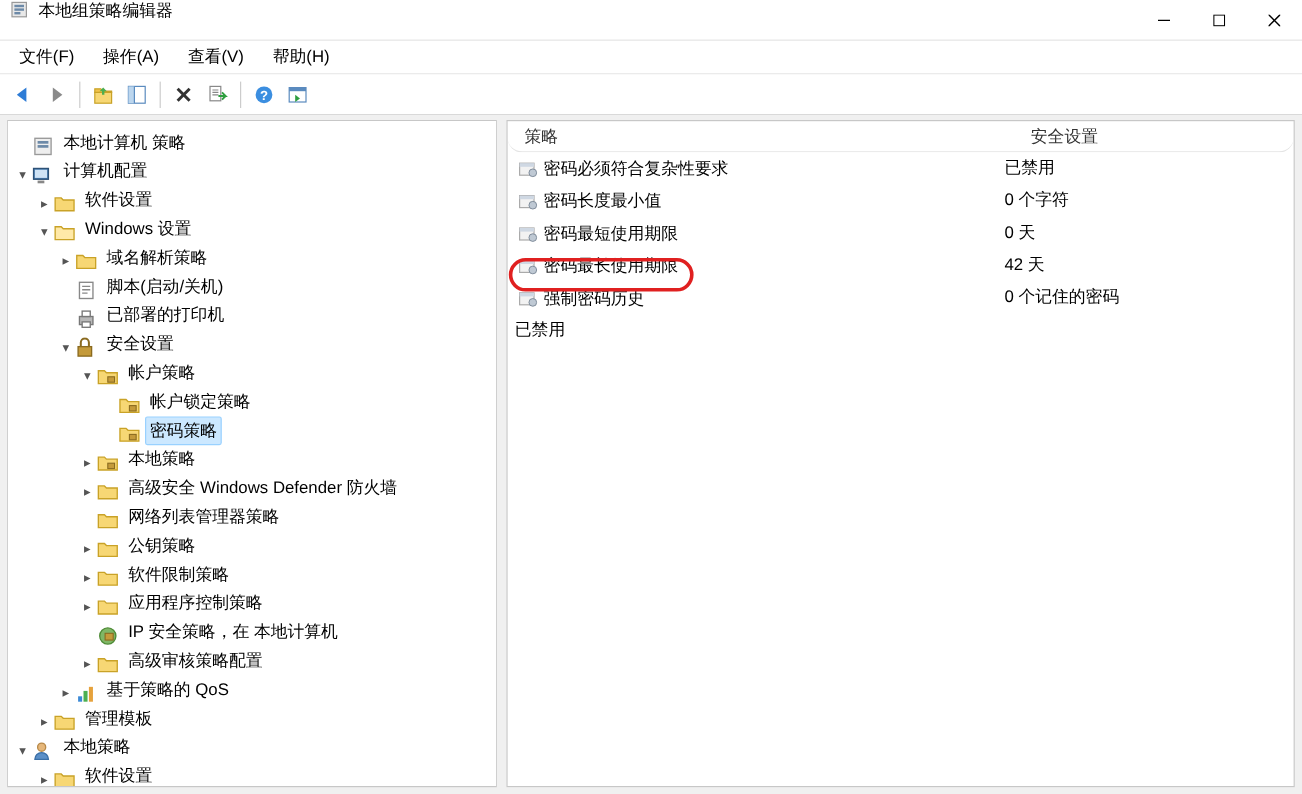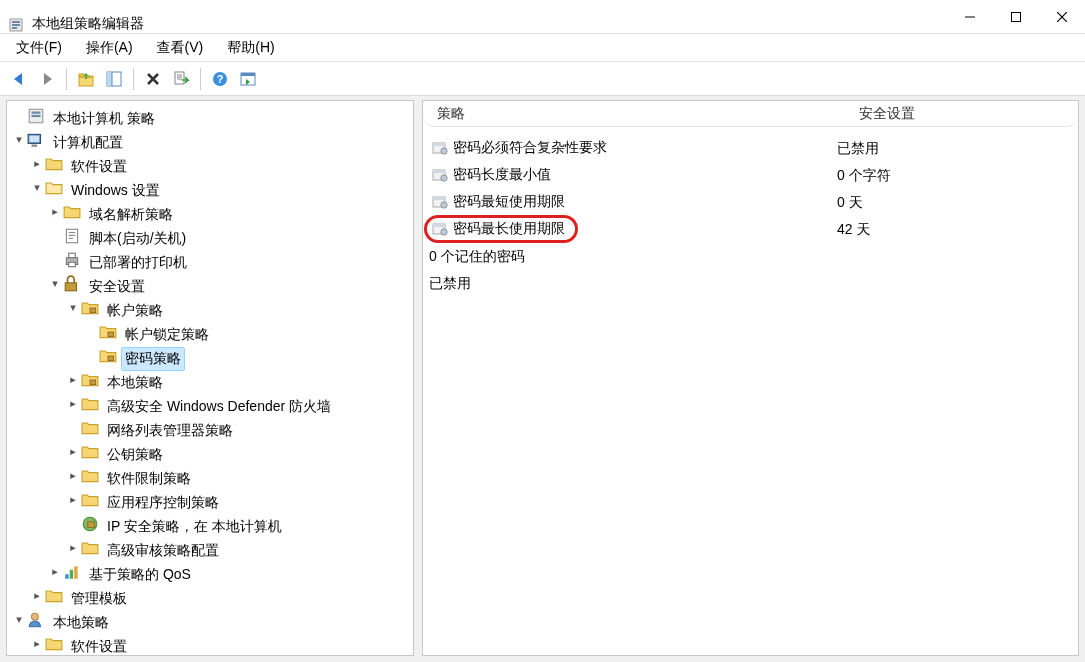--- a/index.html
+++ b/index.html
@@ -1,20 +1,20 @@
 <!DOCTYPE html>
 <html><head>
 <meta charset="utf-8">
 <style>
   * { box-sizing: border-box; font-family: "Microsoft YaHei", "Segoe UI", Tahoma, sans-serif; }
   html,body { margin:0; padding:0; height:100%; }
   body { width:1085px; height:662px; background:#f0f0f0; overflow:hidden; font-size:14px; color:#000; }
 
   
-  .titlebar { height:34px; background:#ffffff; display:flex; align-items:flex-end; padding:0 0 0 8px; border-bottom:1px solid #e0e0e0;}
+  .titlebar { height:34px; background:#ffffff; display:flex; align-items:flex-start; padding:0 0 0 8px; border-bottom:1px solid #e0e0e0;}
   .titlebar .app-icon { width:16px;height:16px; margin-right:8px; display:inline-flex;align-items:center;justify-content:center;}
   .titlebar .title { flex:1; font-size:14px; color:#000; }
   .win-controls { display:flex; height:100%;}
   .win-btn { width:46px; height:100%; display:flex; align-items:center; justify-content:center; color:#333; font-size:13px;}
   .win-btn svg { width:10px; height:10px; }
 
   
   .menubar { height:28px; background:#fff; display:flex; align-items:center; padding:0 6px; font-size:14px; border-bottom:1px solid #e6e6e6;}
   .menubar .menu-item { padding:3px 10px; margin-right:4px; }
 
@@ -25,38 +25,38 @@
   .tool-btn svg { width:18px;height:18px; }
 
   
   .content { display:flex; height:calc(100% - 34px - 28px - 34px - 2px); padding:4px 6px 4px 6px; background:#f0f0f0; gap:8px;}
   .panel { background:#fff; border:1px solid #c7c7c7; height:100%; overflow:auto;}
   .tree-panel { width:408px; }
   .list-panel { flex:1; position:relative;}
 
   
   .tree { padding:6px 4px 6px 4px; font-size:14px; line-height:1.55;}
-  .tree-row { display:flex; align-items:flex-start; height:24px; white-space:nowrap;}
+  .tree-row { display:flex; align-items:flex-end; height:24px; white-space:nowrap;}
   .tree-row .arrow { width:16px; text-align:center; color:#555; font-size:11px; user-select:none;}
   .tree-row .arrow.empty { color:transparent;}
   .tree-row .icon { width:18px; height:18px; display:inline-flex; align-items:center;justify-content:center; margin-right:4px;}
   .tree-row .label { padding:1px 4px; }
   .tree-row.selected .label { background:#cce8ff; border:1px solid #99d1ff; border-radius:2px; padding:0px 3px;}
   .indent-0{padding-left:0px;}
   .indent-1{padding-left:18px;}
   .indent-2{padding-left:36px;}
   .indent-3{padding-left:54px;}
   .indent-4{padding-left:72px;}
 
   
   .list-header { display:flex; height:26px; align-items:center; border-bottom:1px solid #e4e4e4; font-size:14px; color:#333; padding-left:6px;border-radius:12px;}
   .list-header .col-policy { flex:0 0 430px; padding-left:8px;}
   .list-header .col-setting { flex:1; }
   .list-body { padding:4px 0 4px 6px;}
-  .list-row { display:flex; align-items:flex-end; height:27px; font-size:14px; }
+  .list-row { display:flex; align-items:flex-start; height:27px; font-size:14px; }
   .list-row .row-icon { width:22px; display:flex; align-items:center; justify-content:center;}
   .list-row .col-policy { flex:0 0 408px; display:flex; align-items:center;}
   .list-row .plabel { padding:1px 6px 1px 2px;}
   .list-row .col-setting { flex:1; }
   .highlight-circle { position:absolute; border:3px solid #e02020; border-radius:18px; pointer-events:none;}
 
   
   .folder-closed { fill:#f7d774; stroke:#c9a227; }
   .folder-open { fill:#ffe9a8; stroke:#c9a227; }
 </style>
@@ -467,20 +467,30 @@
                 <rect x="1" y="3" width="12" height="10" fill="#f2f2f2" stroke="#aaa"></rect>
                 <rect x="1" y="3" width="12" height="3" fill="#cfd8e3"></rect>
                 <circle cx="12" cy="11" r="3.2" fill="#bfc9d4" stroke="#7d8a99" stroke-width="0.8"></circle>
               </svg>
             </span>
             <span class="plabel">密码最长使用期限</span>
           </div>
           <div class="col-setting">42 天</div>
         </div>
         <div class="list-row">
+          <div class="col-policy">
+            <span class="row-icon">
+              <svg viewBox="0 0 16 16" width="16" height="16">
+                <rect x="1" y="3" width="12" height="10" fill="#f2f2f2" stroke="#aaa"></rect>
+                <rect x="1" y="3" width="12" height="3" fill="#cfd8e3"></rect>
+                <circle cx="12" cy="11" r="3.2" fill="#bfc9d4" stroke="#7d8a99" stroke-width="0.8"></circle>
+              </svg>
+            </span>
+            <span class="plabel">强制密码历史</span>
+          </div>
           <div class="col-setting">0 个记住的密码</div>
         </div>
         <div class="list-row">
           <div class="col-setting">已禁用</div>
         </div>
       </div>
     <div class="highlight-circle" id="highlight-circle" style="left: 1px; top: 113.5px; width: 154px; height: 28px;"></div>
   </div>
 
 </div>

